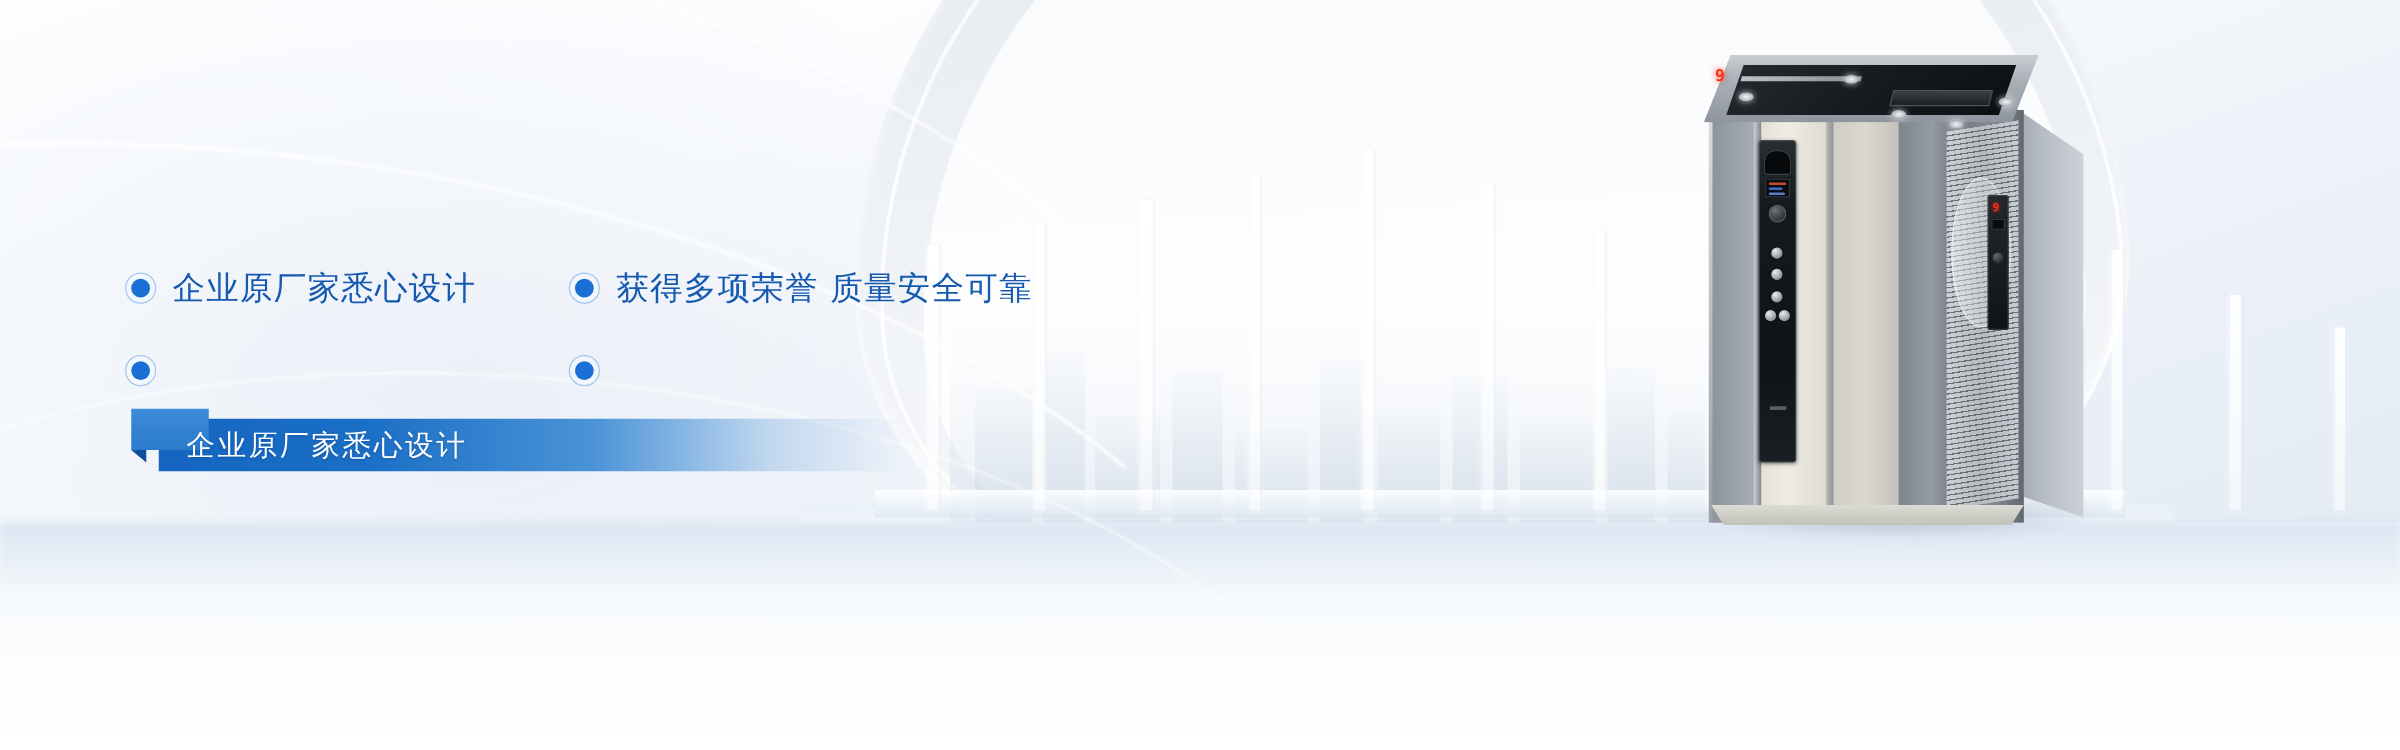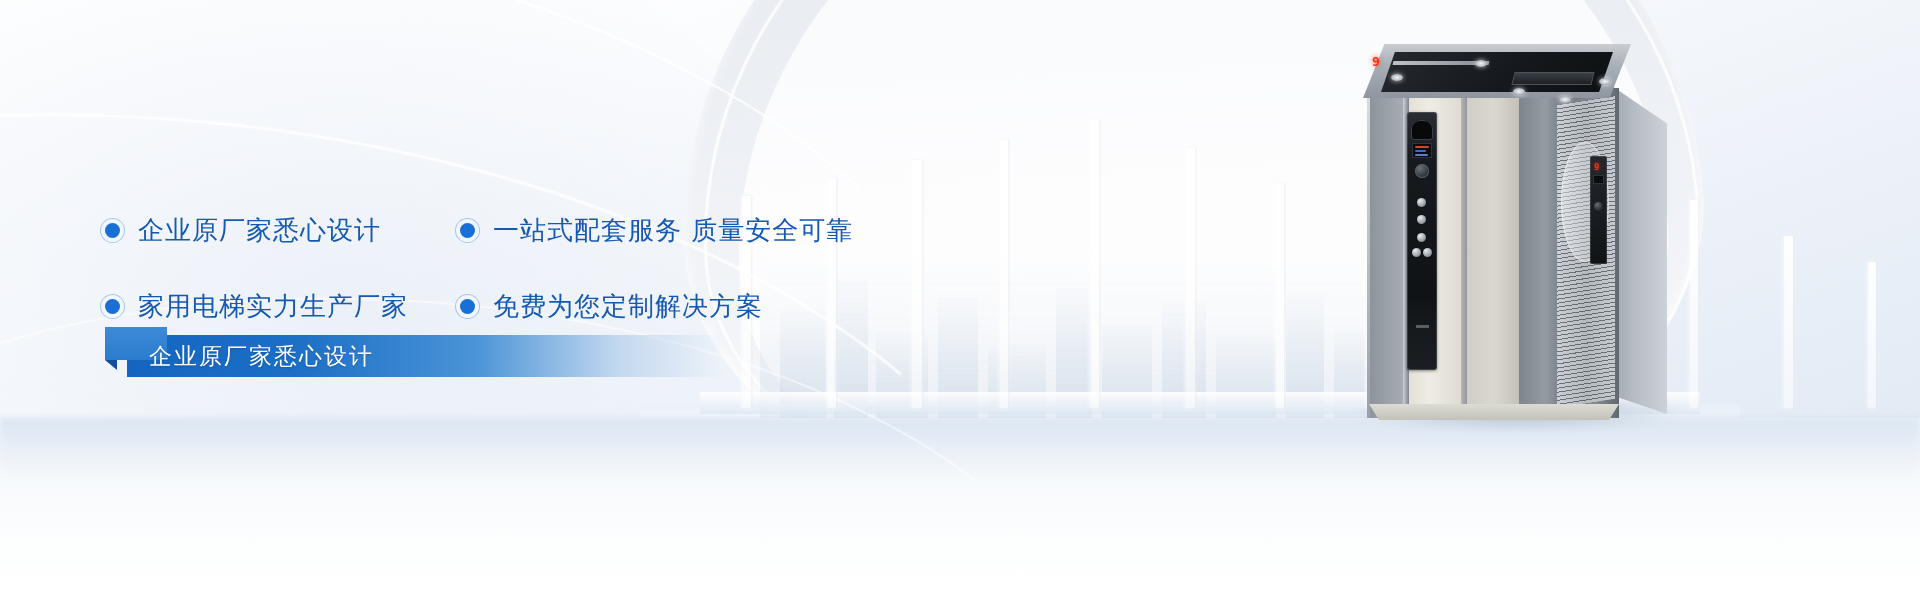--- a/index.html
+++ b/index.html
@@ -420,32 +420,30 @@
 
     <div class="bullets">
 
       <div class="bullet-row">
         <div class="bullet col-a">
           <span class="dot"></span>
           <span>企业原厂家悉心设计</span>
         </div>
         <div class="bullet">
           <span class="dot"></span>
-          <span>一站式配套服务 质量安全可靠</span>
+          <span>获得多项荣誉 质量安全可靠</span>
         </div>
       </div>
 
       <div class="bullet-row">
         <div class="bullet col-a">
           <span class="dot"></span>
-          <span>家用电梯实力生产厂家</span>
         </div>
         <div class="bullet">
           <span class="dot"></span>
-          <span>免费为您定制解决方案</span>
         </div>
       </div>
 
     </div>
 
     <div class="ribbon-wrap">
       <div class="ribbon-bar"></div>
       <div class="ribbon-tab"></div>
       <div class="ribbon-fold"></div>
       <div class="ribbon-text">企业原厂家悉心设计</div>

